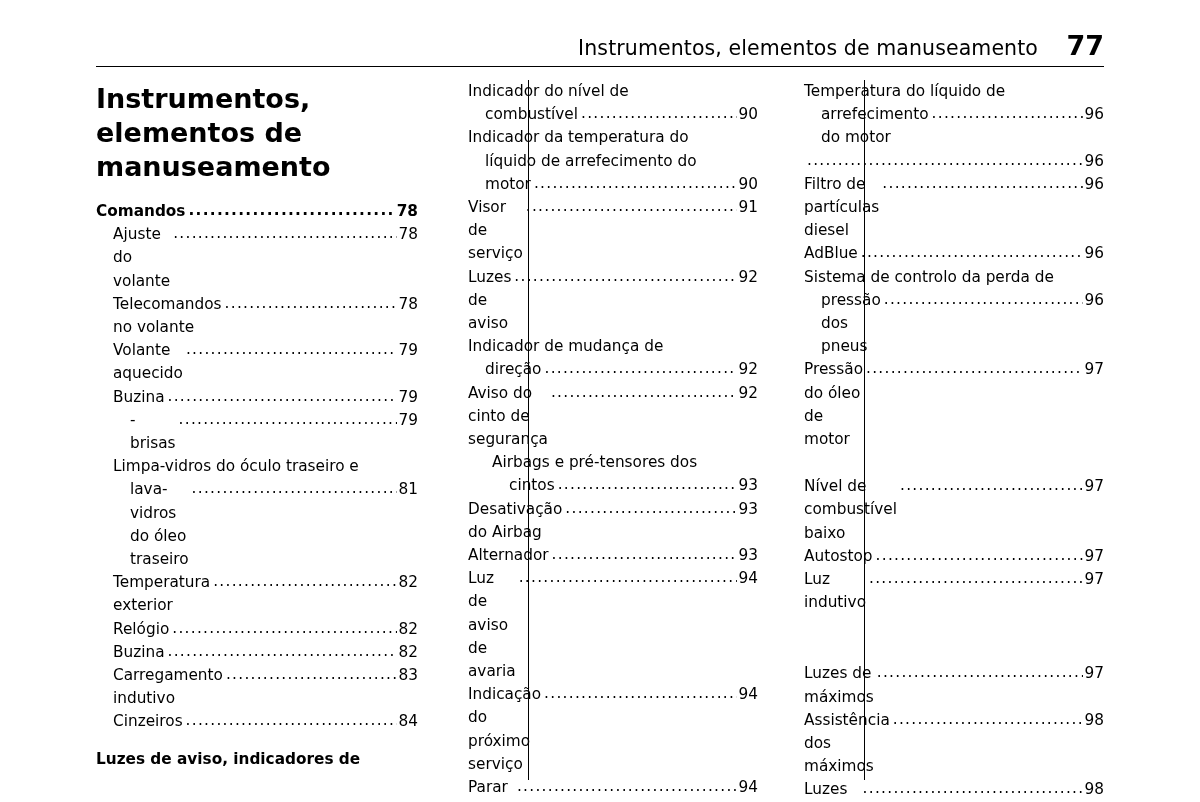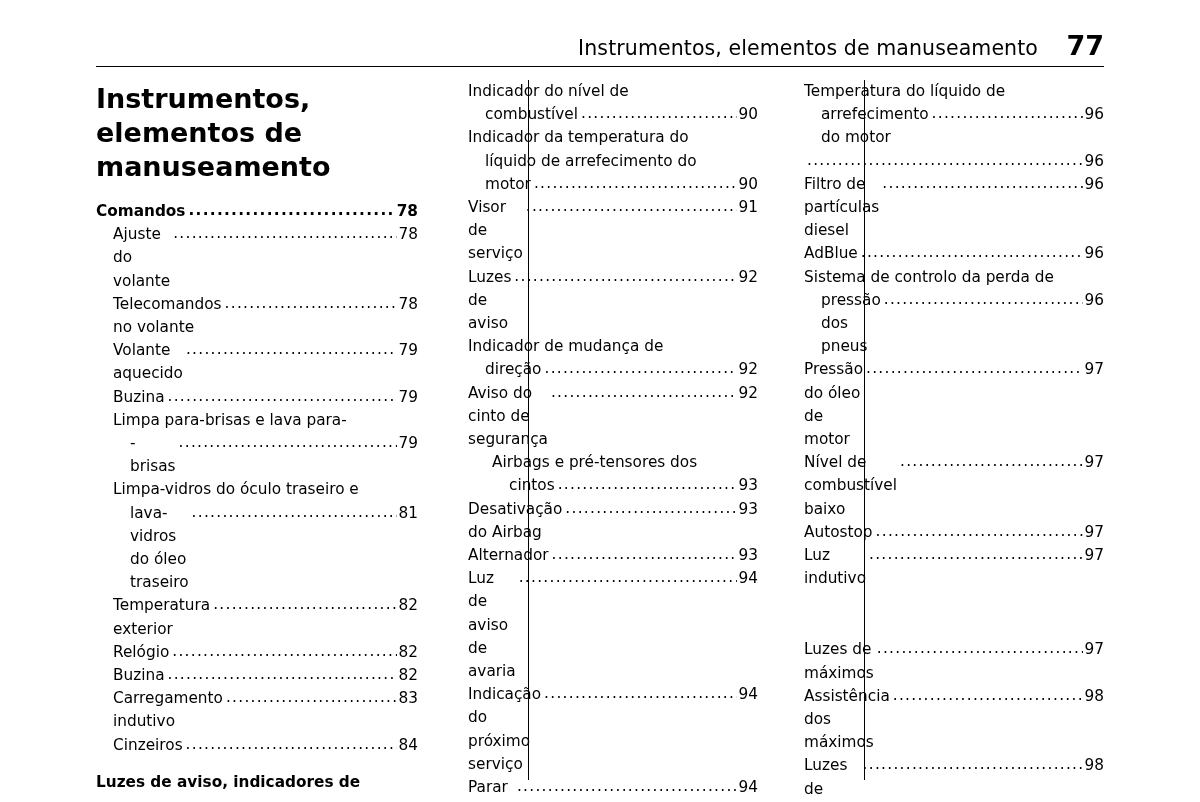--- a/index.html
+++ b/index.html
@@ -186,21 +186,20 @@
           </div>
           <div class="toc-entry lvl-1">
             <div class="row">
               <span class="label">Buzina</span>
               <span class="dots">........................................................................................................................................................................................................</span>
               <span class="pg">79</span>
             </div>
           </div>
           <div class="toc-entry lvl-1 multi">
             <div class="row">
-              <span class="firstline">Limpa para-brisas e lava para-</span>
               <div class="lastline">
                 <span class="label">-brisas</span>
                 <span class="dots">........................................................................................................................................................................................................</span>
                 <span class="pg">79</span>
               </div>
             </div>
           </div>
           <div class="toc-entry lvl-1 multi">
             <div class="row">
               <span class="firstline">Limpa-vidros do óculo traseiro e</span>
@@ -396,21 +395,21 @@
               </div>
             </div>
           </div>
           <div class="toc-entry lvl-1" style="padding-left: 0px;">
             <div class="row">
               <span class="label">Pressão do óleo de motor</span>
               <span class="dots">........................................................................................................................................................................................................</span>
               <span class="pg">97</span>
             </div>
           </div>
-          <div class="toc-entry lvl-1" style="padding-left: 0px;">
+          <div class="toc-entry lvl-1" style="padding-left: 0px; margin-top: 24px;">
             <div class="row">
               <span class="label">Nível de combustível baixo</span>
               <span class="dots">........................................................................................................................................................................................................</span>
               <span class="pg">97</span>
             </div>
           </div>
           <div class="toc-entry lvl-1" style="padding-left: 0px;">
             <div class="row">
               <span class="label">Autostop</span>
               <span class="dots">........................................................................................................................................................................................................</span>

